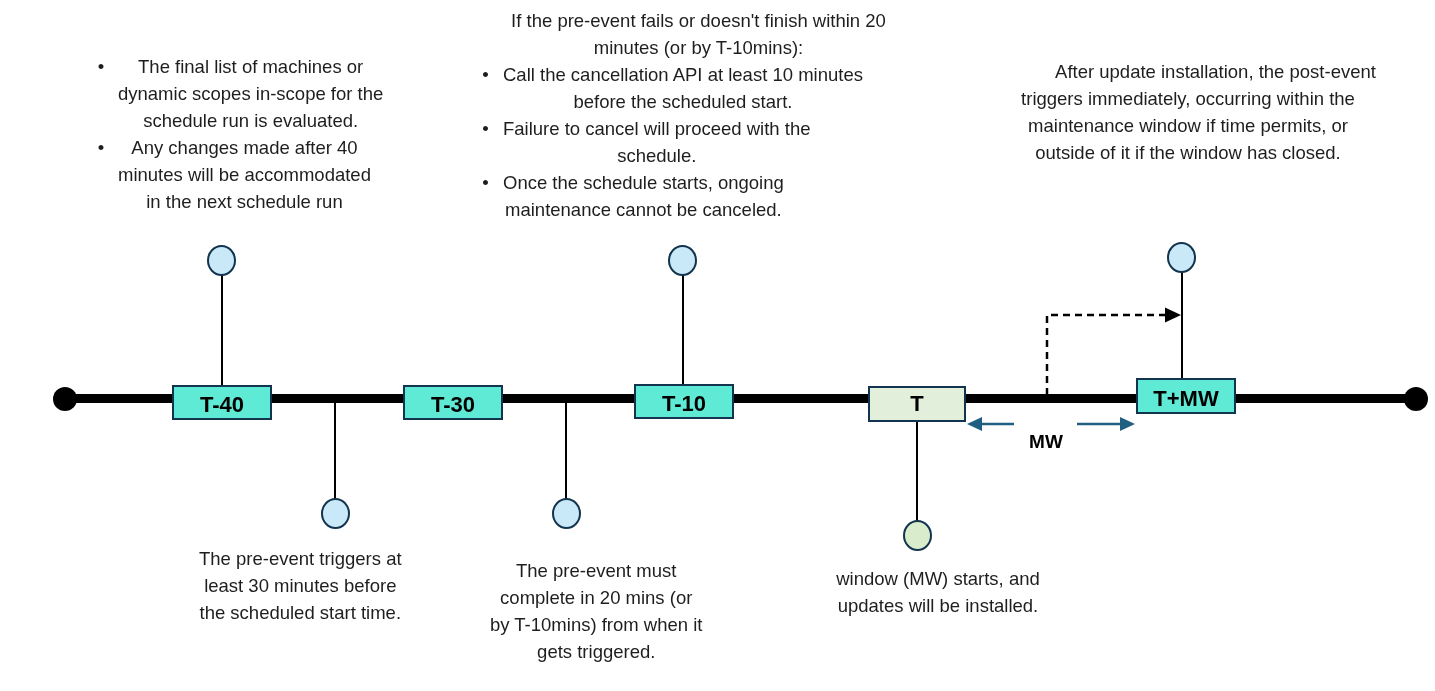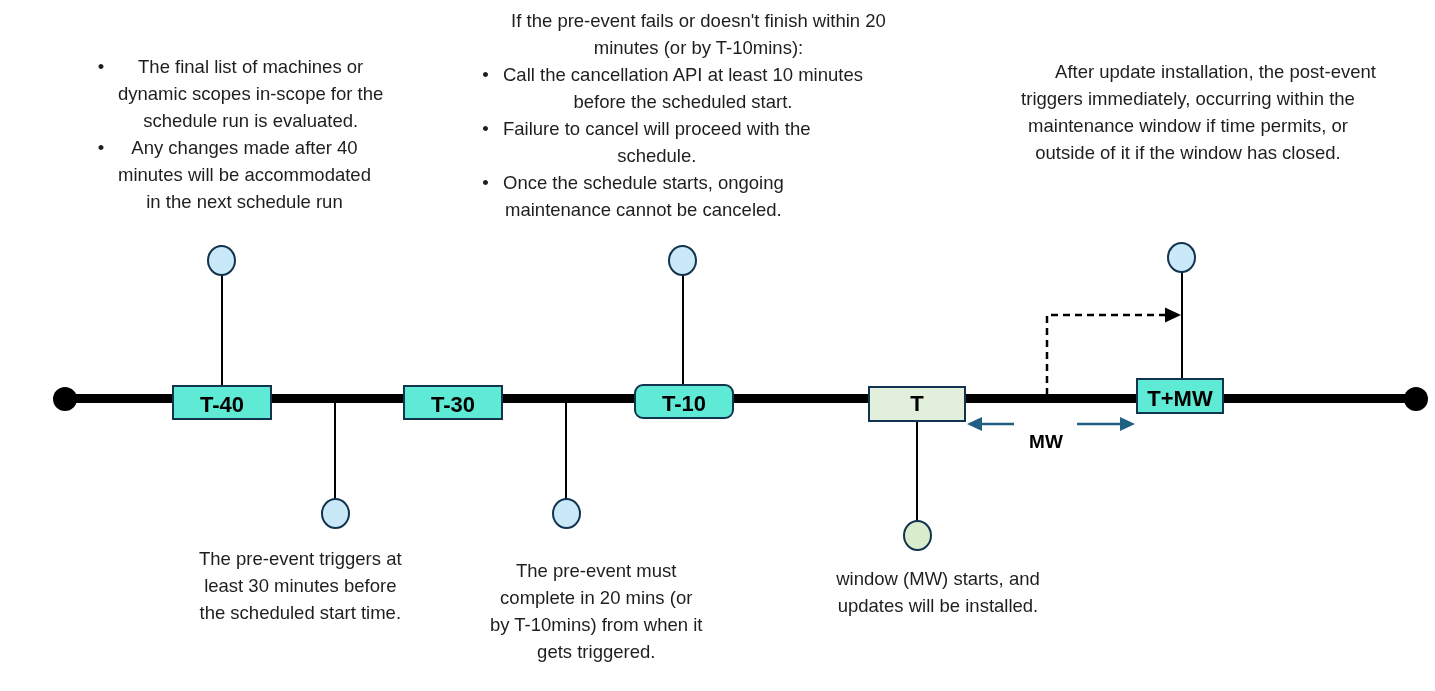--- a/index.html
+++ b/index.html
@@ -140,27 +140,27 @@
   <div class="event-circle circ-blue" style="left:321px; top:498px;"></div>
   <div class="event-circle circ-blue" style="left:552px; top:498px;"></div>
   <div class="event-circle circ-green" style="left:903px; top:520px;"></div>
 
   <div class="ms box-blue" style="left:172px; top:385px; width:100px; height:35px;">
     <span>T-40</span>
   </div>
   <div class="ms box-blue" style="left:403px; top:385px; width:100px; height:35px;">
     <span>T-30</span>
   </div>
-  <div class="ms box-blue" style="left:634px; top:384px; width:100px; height:35px;border-radius:9px;">
+  <div class="ms box-blue" style="left:634px; top:384px; width:100px; height:35px;">
     <span>T-10</span>
   </div>
   <div class="ms box-green" style="left:868px; top:386px; width:98px; height:36px;">
     <span>T</span>
   </div>
-  <div class="ms box-blue" style="left:1136px; top:378px; width:88px; height:36px;">
+  <div class="ms box-blue" style="left:1136px; top:378px; width:100px; height:36px;">
     <span>T+MW</span>
   </div>
 
   <svg id="arrow-layer" width="1435" height="691" viewBox="0 0 1435 691">
 
     <g>
       <path d="M 1047 395 L 1047 315 L 1166 315" fill="none" stroke="#000000" stroke-width="2.5" stroke-dasharray="7 5"></path>
       <polygon points="1181,315 1165,307.5 1165,322.5" fill="#000000"></polygon>
     </g>
 

